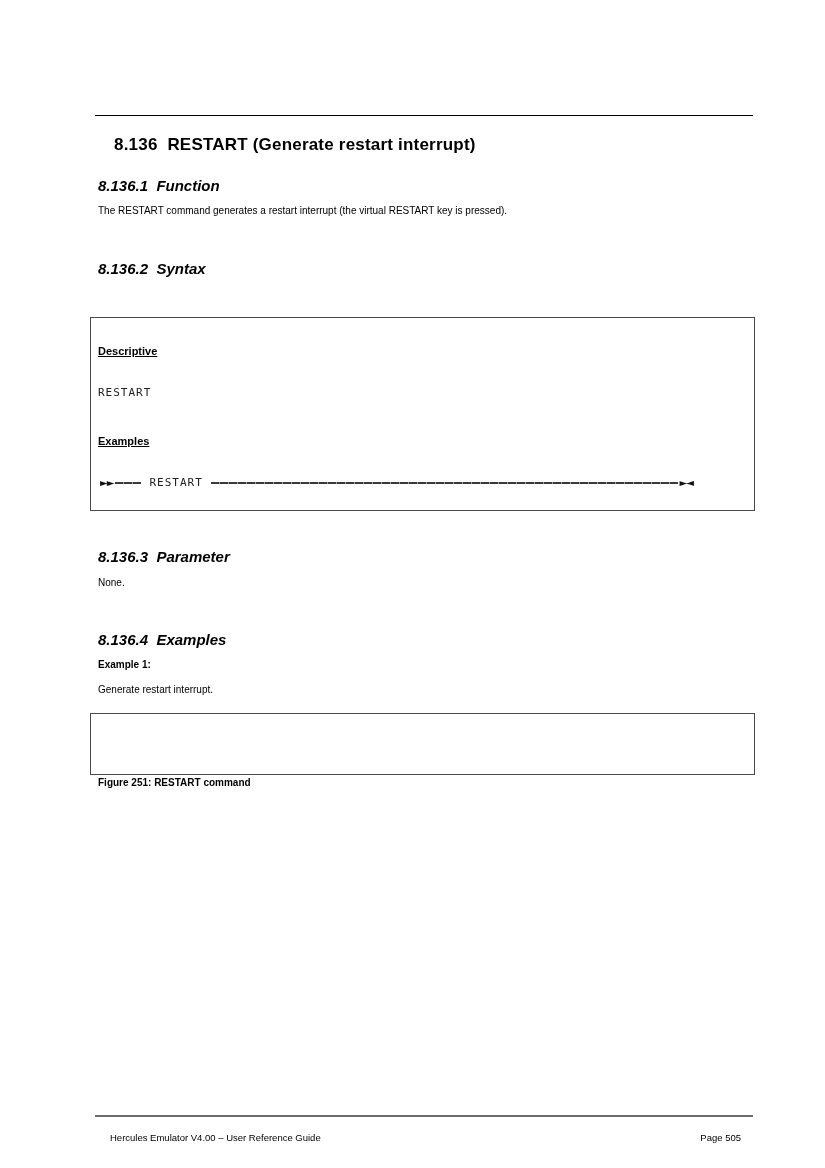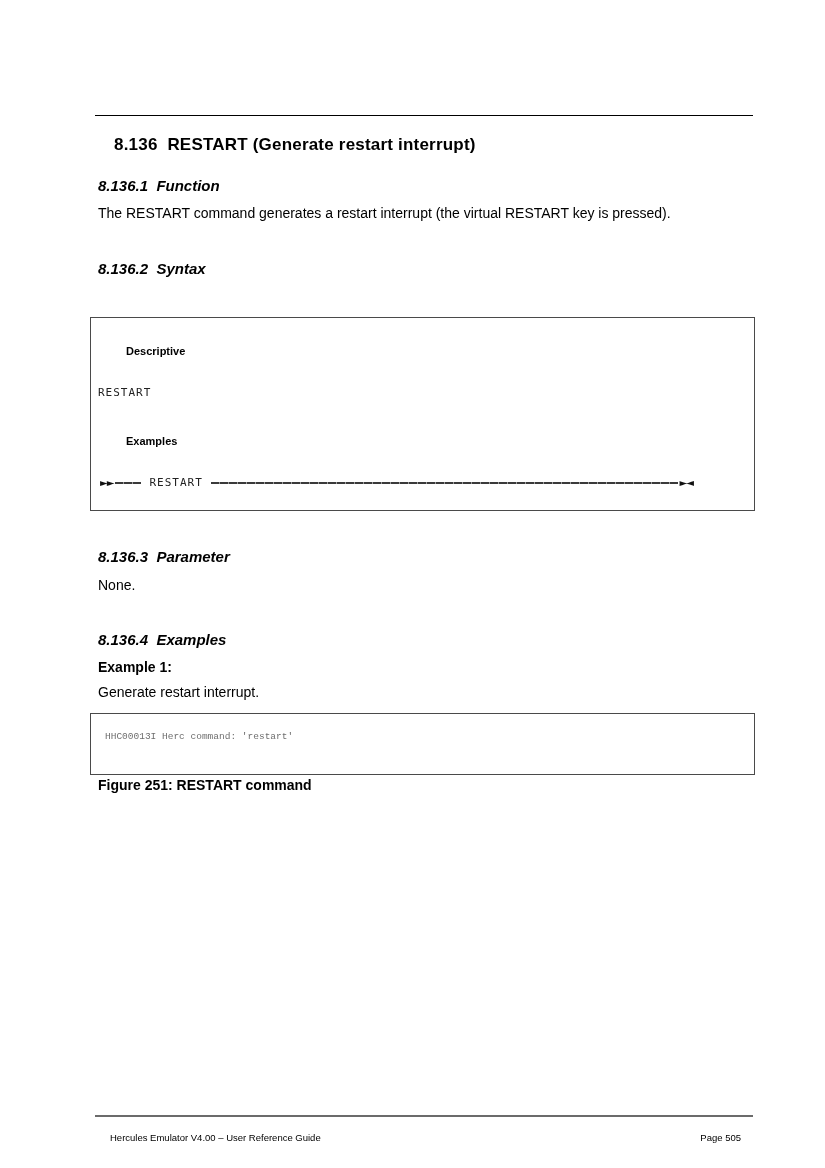--- a/index.html
+++ b/index.html
@@ -10,31 +10,31 @@
   }
   .abs { position:absolute; }
   .h1 {
     left:98px; margin:16px; font-size:17px; font-weight:bold;
     white-space:pre-wrap; letter-spacing:0.2px;
   }
   .h2 {
     left:98px; margin:0; font-size:15px; font-weight:bold; font-style:italic;
     white-space:pre-wrap;
   }
-  .body-text { left:98px; margin:0; font-size:14px; }
+  .body-text { left:98px; margin:0; font-size:10px; }
   .bold-text { font-weight:bold; }
   .rule { left:95px; width:658px; background:#000; height:1px; }
   .rule-footer { left:95px; width:658px; background:#6b6b6b; height:2px; }
   .doc-box {
     left:90px; width:665px; border:1px solid #4a4a4a; background:#fff;
     position:absolute; box-sizing:border-box;
   }
   .label-underline {
     position:absolute; left:7px; font-size:11px; font-weight:bold;
-    margin-left:28px;
+    text-decoration:underline;
   }
   .mono-cmd {
     position:absolute; left:7px; font-size:11px; color:#222;
     font-family:"DejaVu Sans Mono", monospace; letter-spacing:1px;
   }
   .rr-row {
     position:absolute; left:9px; width:593px; display:flex; align-items:center;
   }
   .rr-arrow {
     font-size:10px; line-height:1; color:#111; letter-spacing:-1px;
@@ -85,21 +85,20 @@
 
   <h2 class="abs h2" style="top:548px;">8.136.3  Parameter</h2>
   <p class="abs body-text" style="top:577px;">None.</p>
 
   <h2 class="abs h2" style="top:631px;">8.136.4  Examples</h2>
   <p class="abs body-text bold-text" style="top:659px;">Example 1:</p>
   <p class="abs body-text" style="top:684px;">Generate restart interrupt.</p>
 
   <div class="doc-box" style="top:713px; height:62px;">
     <div class="code-box-inner">
-      <div class="console-line">HHC00013I Herc command: 'restart'</div>
     </div>
   </div>
 
   <p class="abs body-text bold-text" style="top:770px;margin-top:7px;">Figure 251: RESTART command</p>
 
   <div class="abs rule-footer" style="top:1115px;"></div>
   <p class="abs footer-text" style="top:1120px; left:98px;">Hercules Emulator V4.00 – User Reference Guide</p>
   <p class="abs footer-text" style="top:1120px; right:72px;">Page 505</p>
 
 </div>

